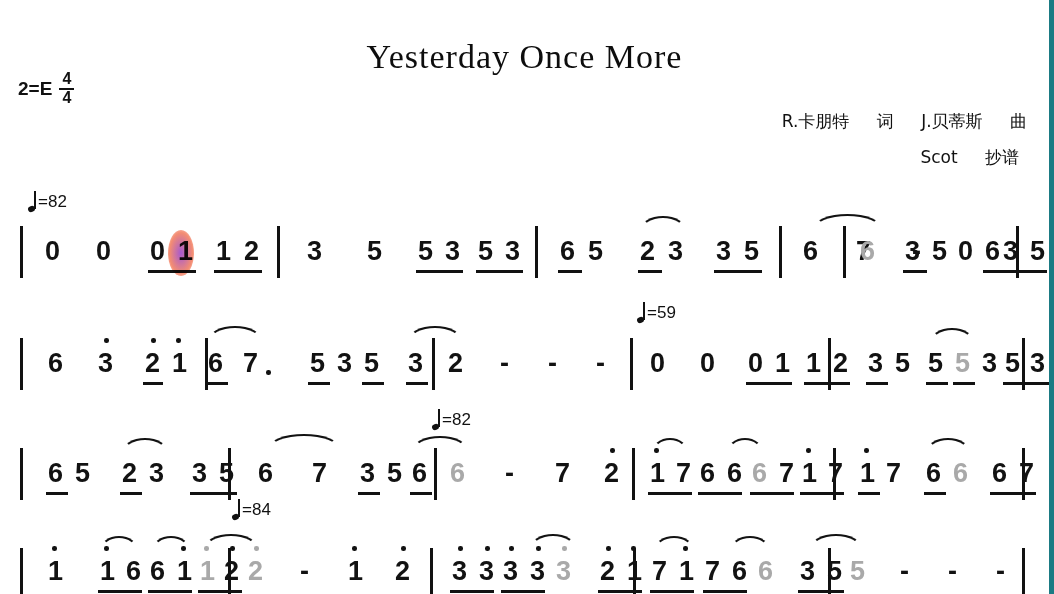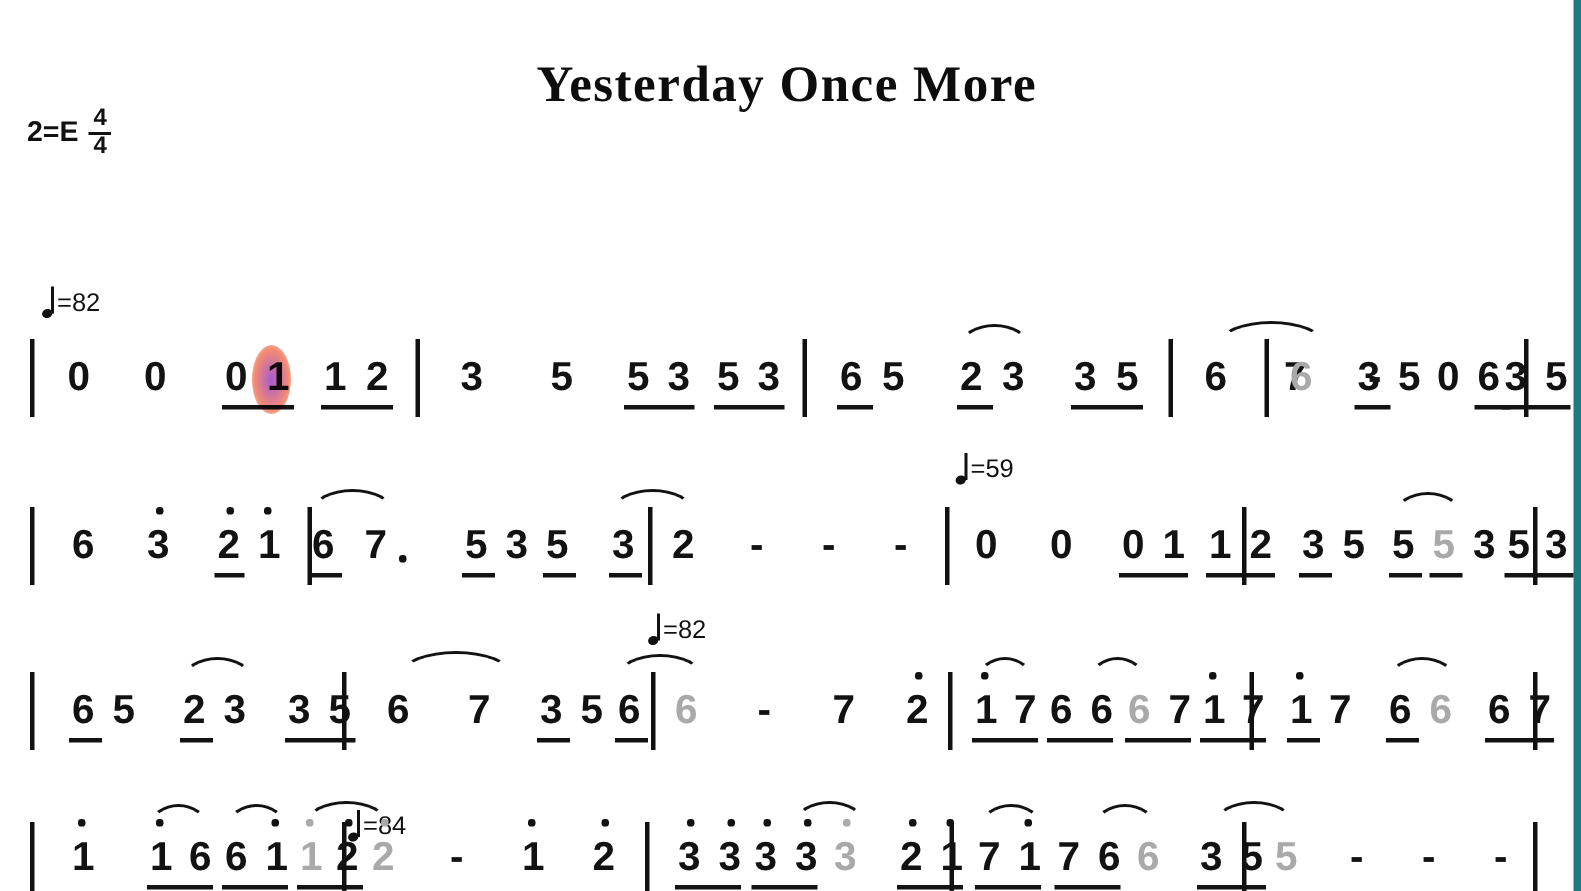--- a/index.html
+++ b/index.html
@@ -24,21 +24,21 @@
     font-size:19px;font-weight:700;color:#111;
     display:flex;align-items:center;gap:7px;
   }
   .frac{display:inline-flex;flex-direction:column;align-items:center;line-height:0.92;font-size:16px;}
   .frac .bar{width:15px;height:2px;background:#111;margin:1px 0;}
 
   .title{
     position:absolute;left:0;right:0;top:38px;
     text-align:center;
     font-family:"Liberation Serif", serif;
-    font-size:34px;letter-spacing:1px;color:#0d0d0d;font-weight:bold;
+    font-size:34px;letter-spacing:1px;color:#0d0d0d;
   }
 
   .sub-faint{
     position:absolute;left:0;right:0;top:103px;
     text-align:center;
     font-family:"DejaVu Sans", sans-serif;
     font-size:22px;color:#c9c9c9;
     letter-spacing:3px;
   }
 
@@ -122,20 +122,30 @@
       <span class="bar"></span>
       <span>4</span>
     </span>
   </div>
 
   <div class="title">Yesterday Once More</div>
 
 
 
   <div class="credits">
+    <div class="row">
+      <span>R.卡朋特</span>
+      <span>词</span>
+      <span>J.贝蒂斯</span>
+      <span>曲</span>
+    </div>
+    <div class="row row2">
+      <span>Scot</span>
+      <span>抄谱</span>
+    </div>
   </div>
 
   <div class="tempo" style="left:28px;top:192px;">
     <span class="qnote">
         <i class="head"></i>
         <i class="stem"></i>
       </span>
     <span>=82</span>
   </div>
   <div class="tempo" style="left:637px;top:303px;">
@@ -145,21 +155,21 @@
       </span>
     <span>=59</span>
   </div>
   <div class="tempo" style="left:432px;top:410px;">
     <span class="qnote">
         <i class="head"></i>
         <i class="stem"></i>
       </span>
     <span>=82</span>
   </div>
-  <div class="tempo" style="left:232px;top:541px;justify-content:space-between;">
+  <div class="tempo" style="left:232px;top:500px;justify-content:space-between;">
     <span class="qnote">
         <i class="head"></i>
         <i class="stem"></i>
       </span>
     <span>=84</span>
   </div>
 
   <div class="line" style="top:218px;">
     <i class="barline" style="left:20px;top:8px;height:52px;"></i>
     <i class="barline" style="left:277px;top:8px;height:52px;"></i>

